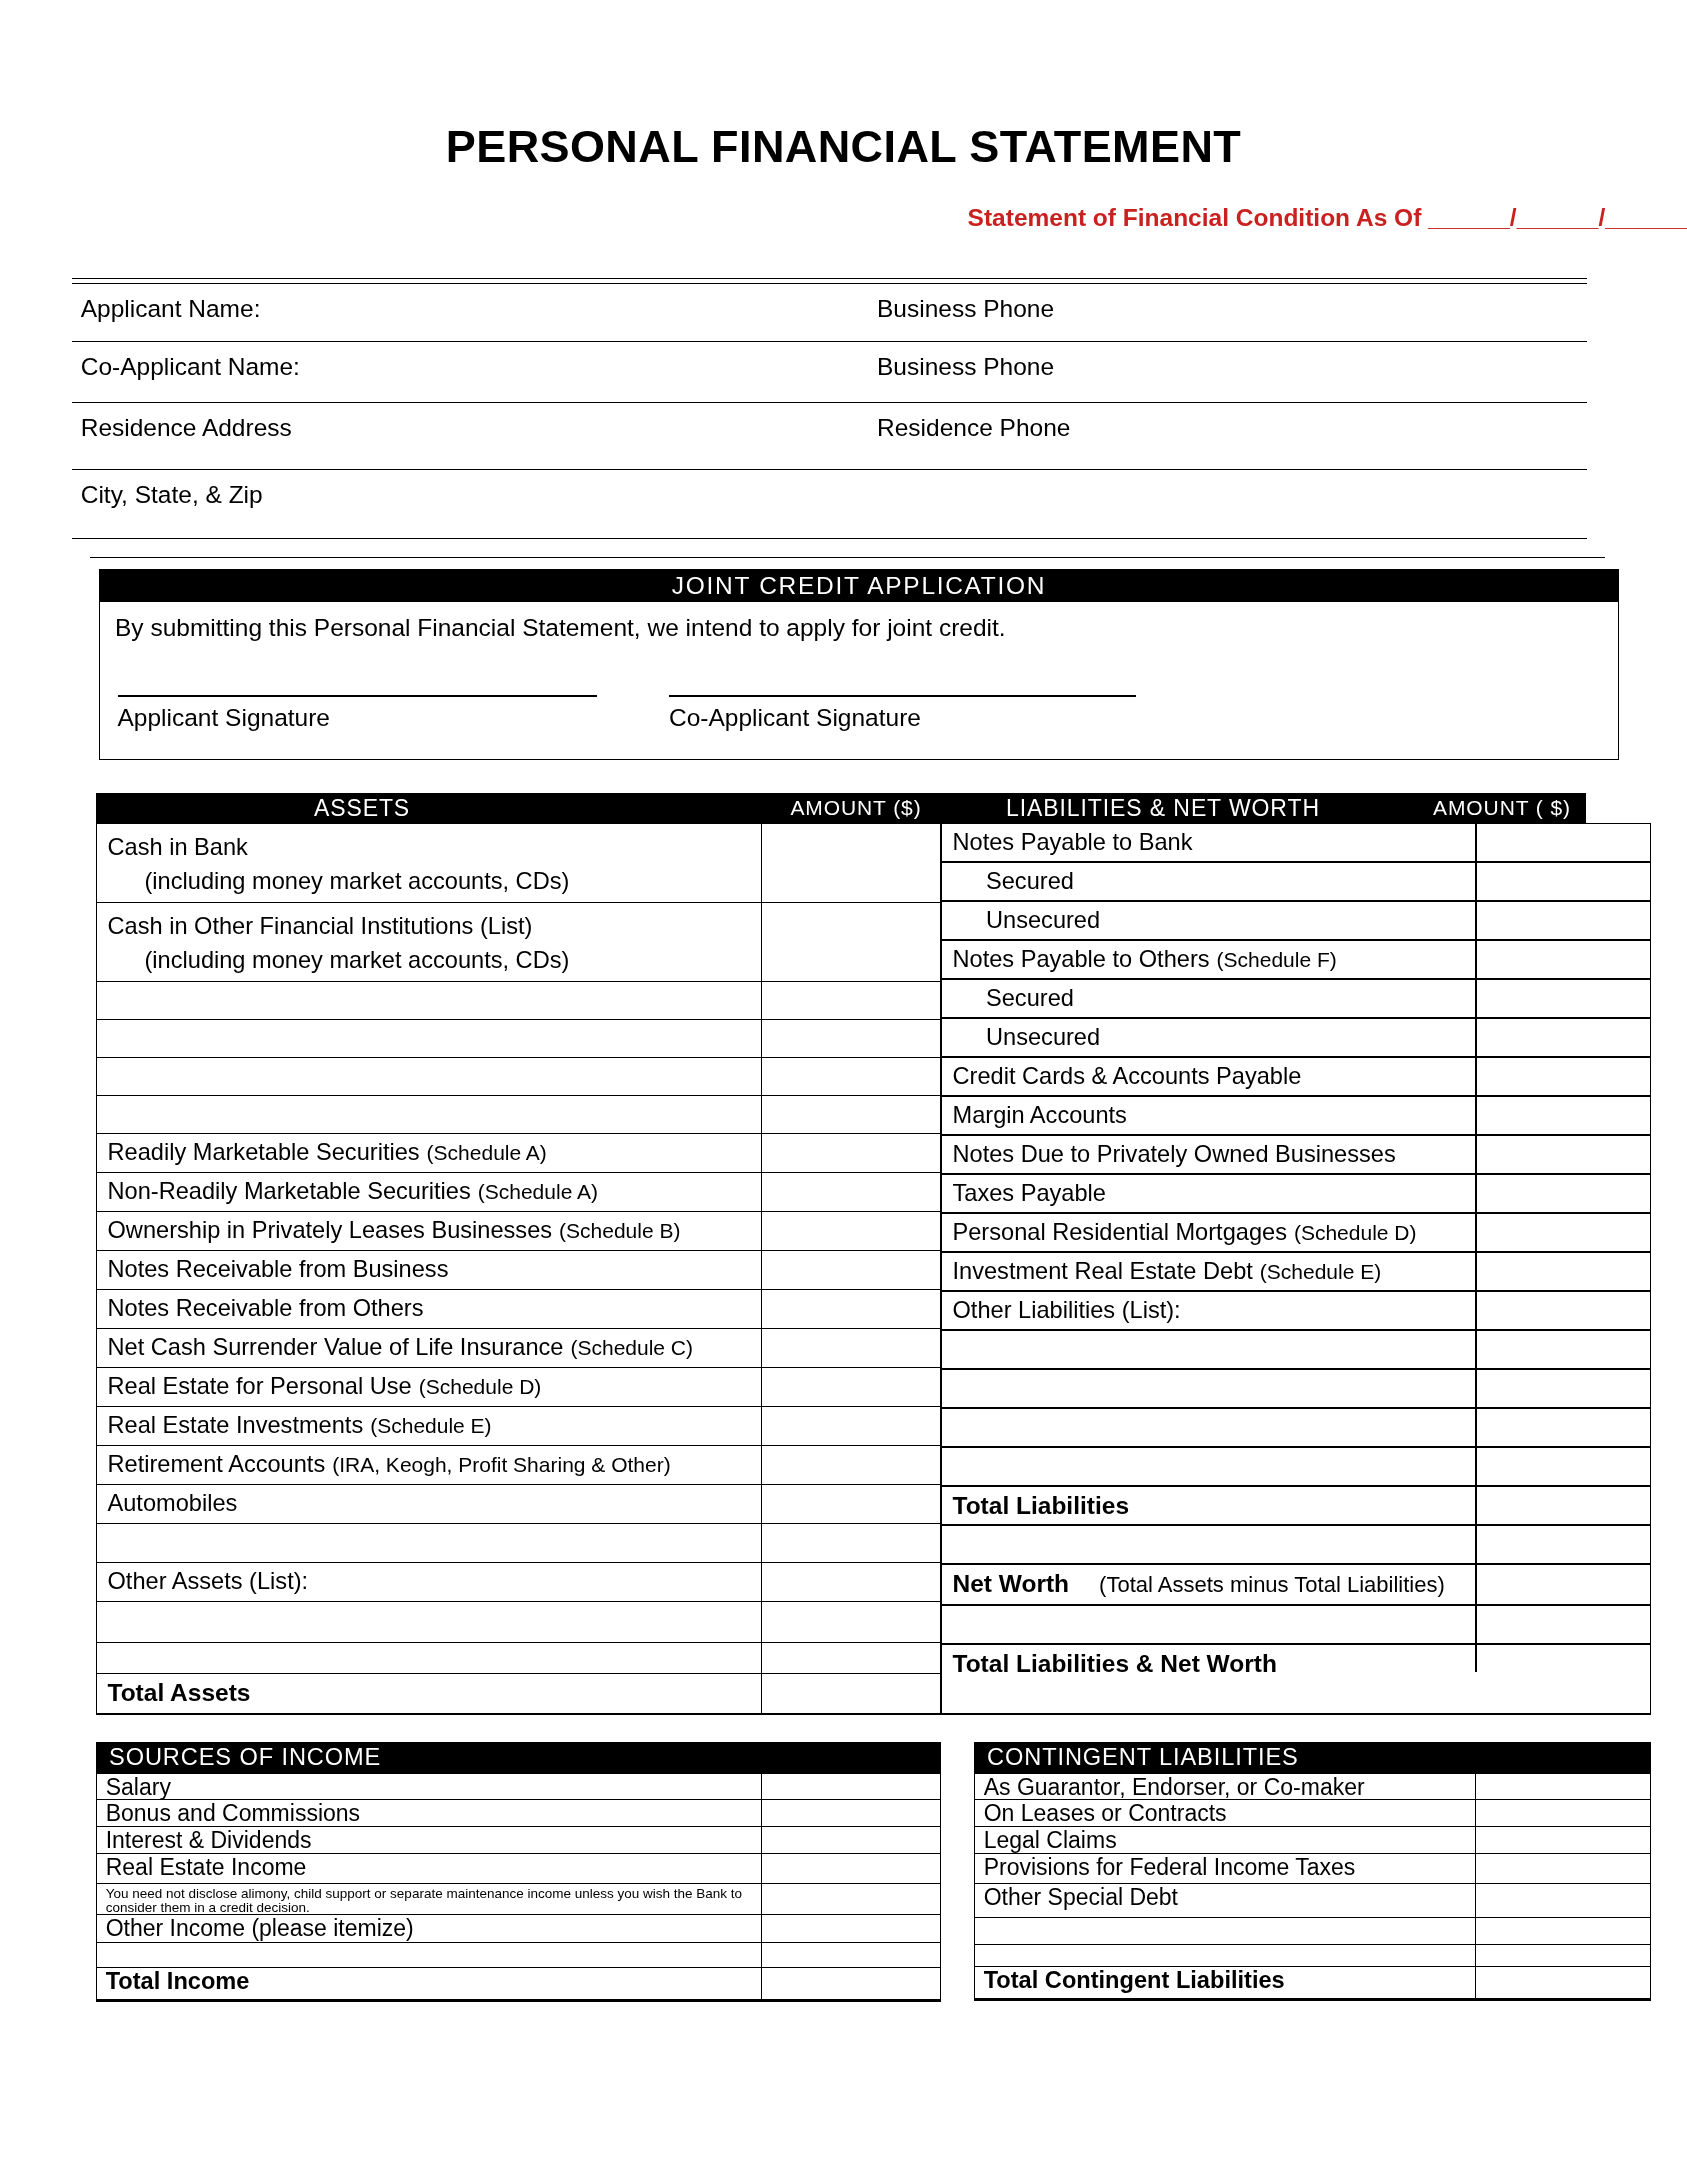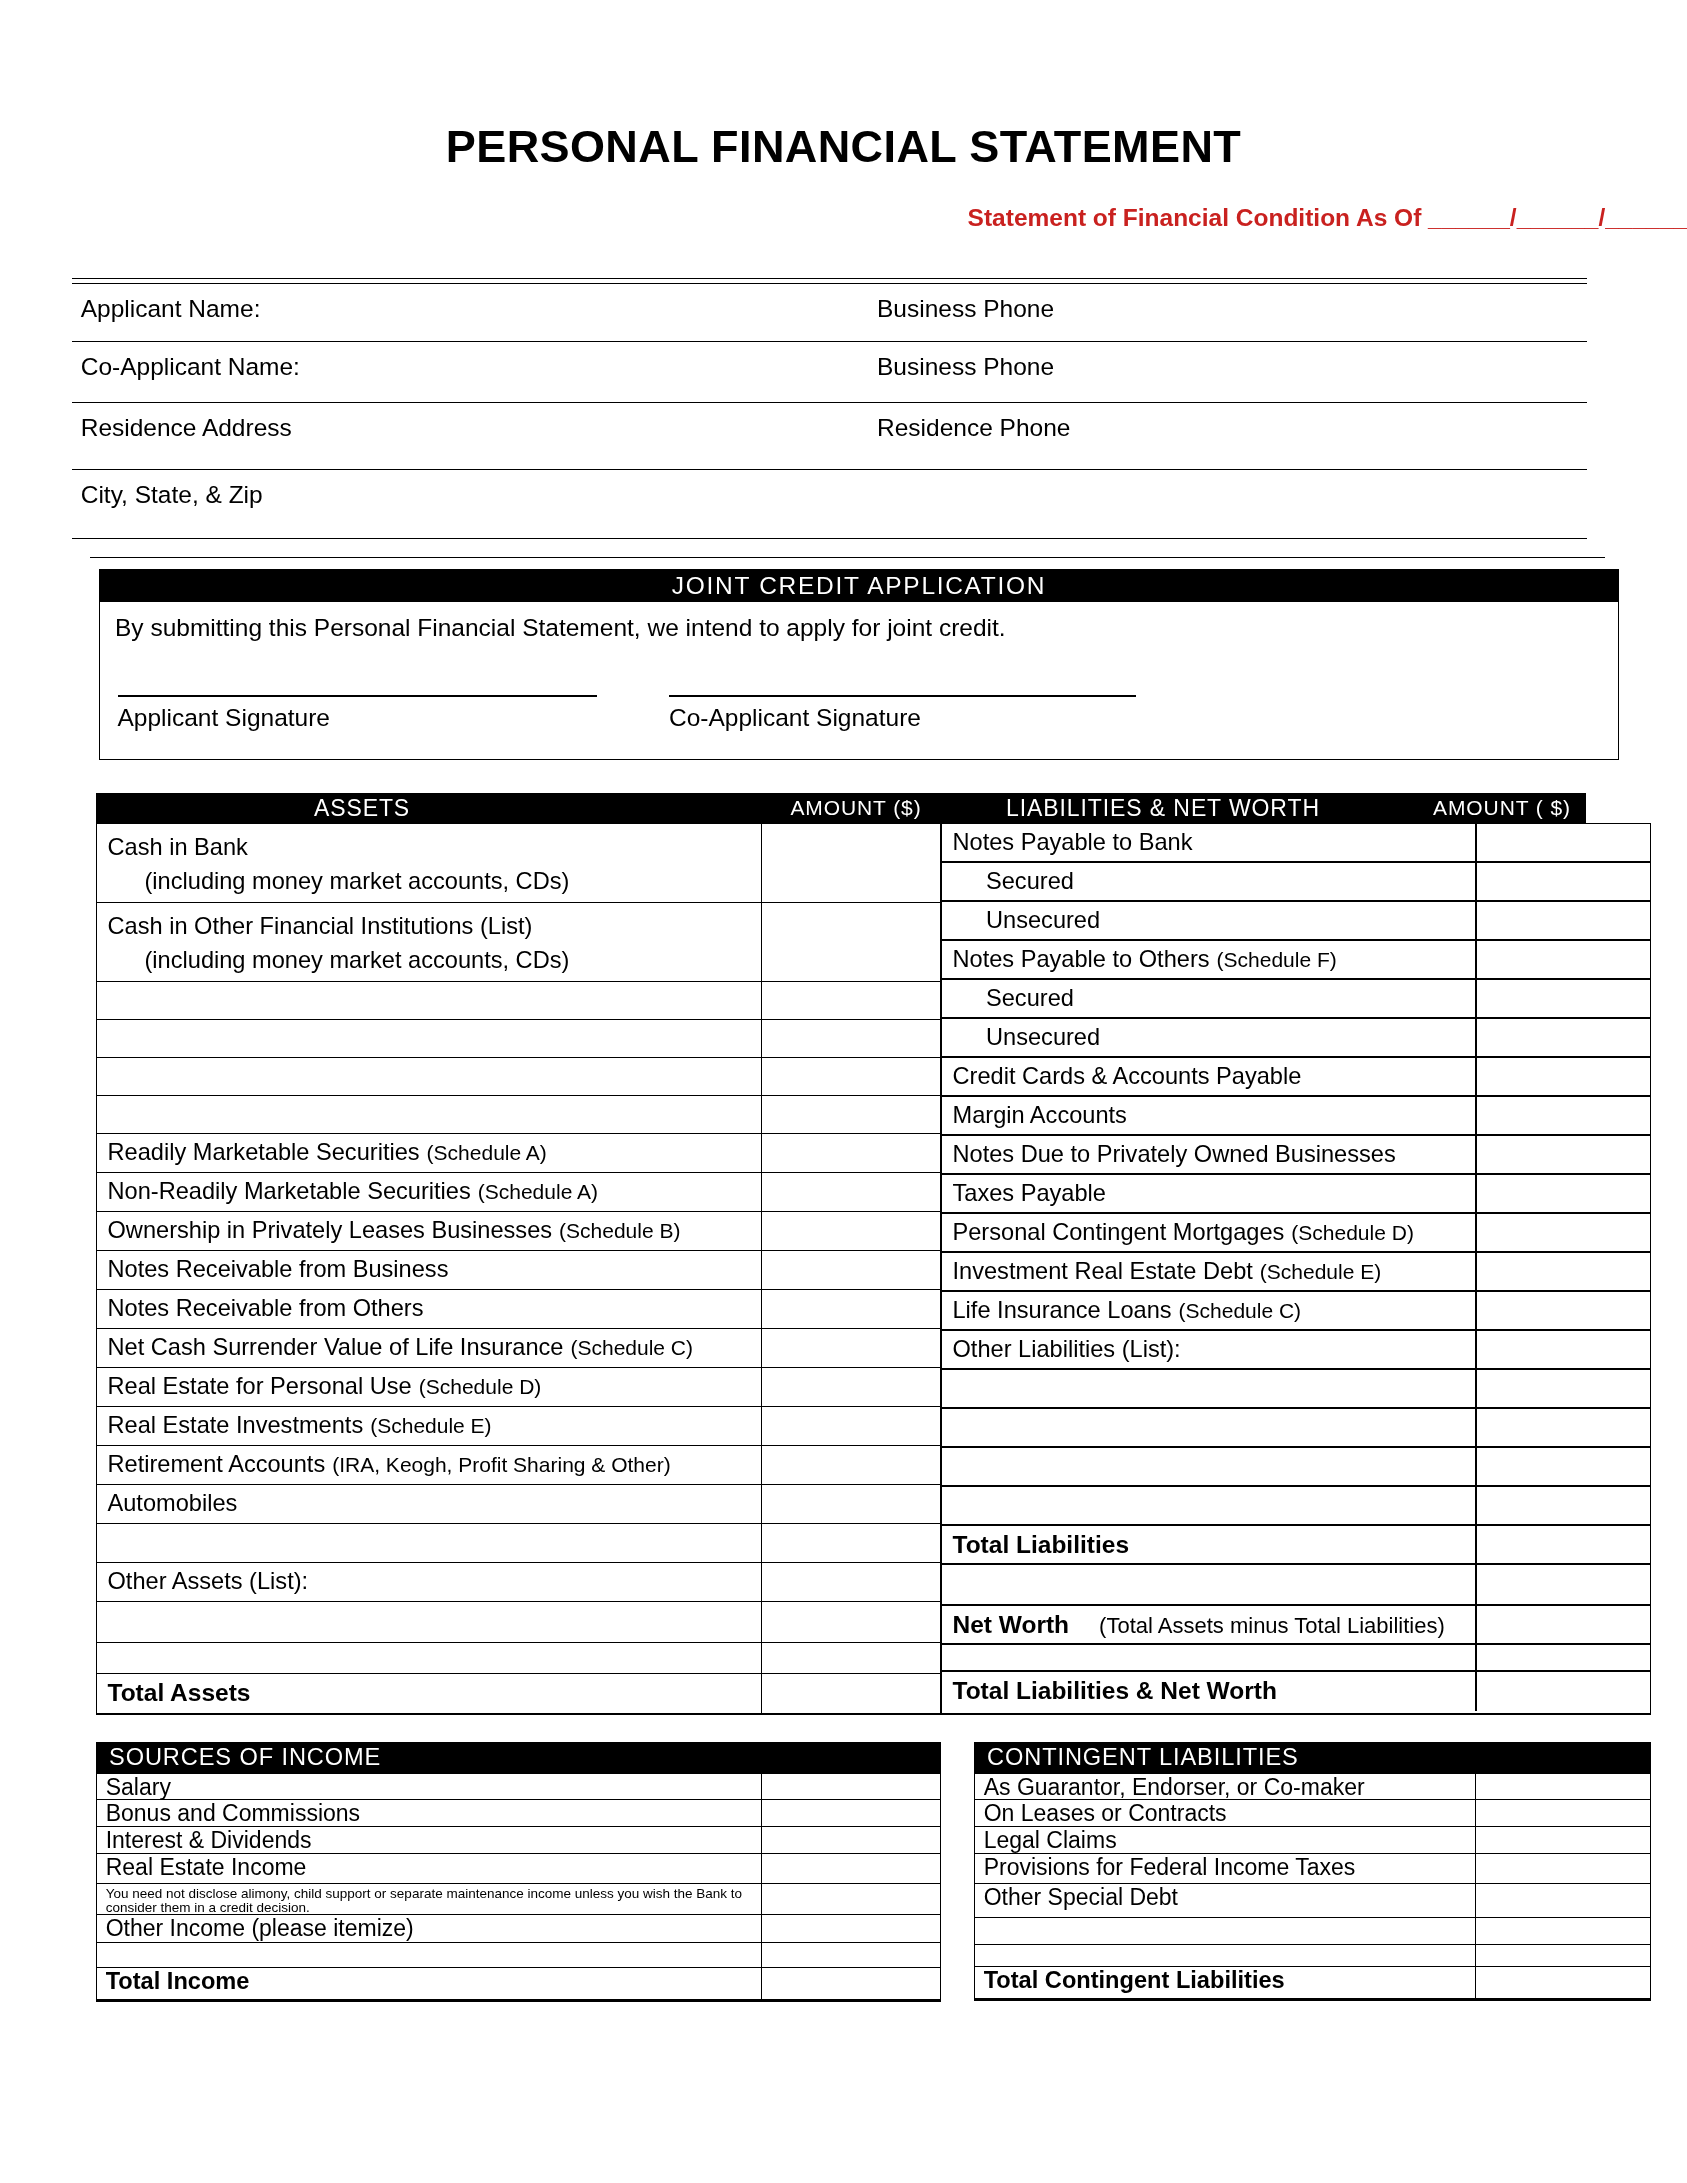--- a/index.html
+++ b/index.html
@@ -367,35 +367,28 @@
         </div>
         <div class="row">
           <div class="cell-l">
             <span class="lbl">Taxes Payable</span>
             
           </div>
           <div class="cell-a"></div>
         </div>
         <div class="row">
           <div class="cell-l">
-            <span class="lbl">Personal Contingent Mortgages</span><span class="note">(Schedule D)</span>
+            <span class="lbl">Personal Residential Mortgages</span><span class="note">(Schedule D)</span>
             
           </div>
           <div class="cell-a"></div>
         </div>
         <div class="row">
           <div class="cell-l">
             <span class="lbl">Investment Real Estate Debt</span><span class="note">(Schedule E)</span>
-            
-          </div>
-          <div class="cell-a"></div>
-        </div>
-        <div class="row">
-          <div class="cell-l">
-            <span class="lbl">Life Insurance Loans</span><span class="note">(Schedule C)</span>
             
           </div>
           <div class="cell-a"></div>
         </div>
         <div class="row">
           <div class="cell-l">
             <span class="lbl">Other Liabilities (List):</span>
             
           </div>
           <div class="cell-a"></div>

